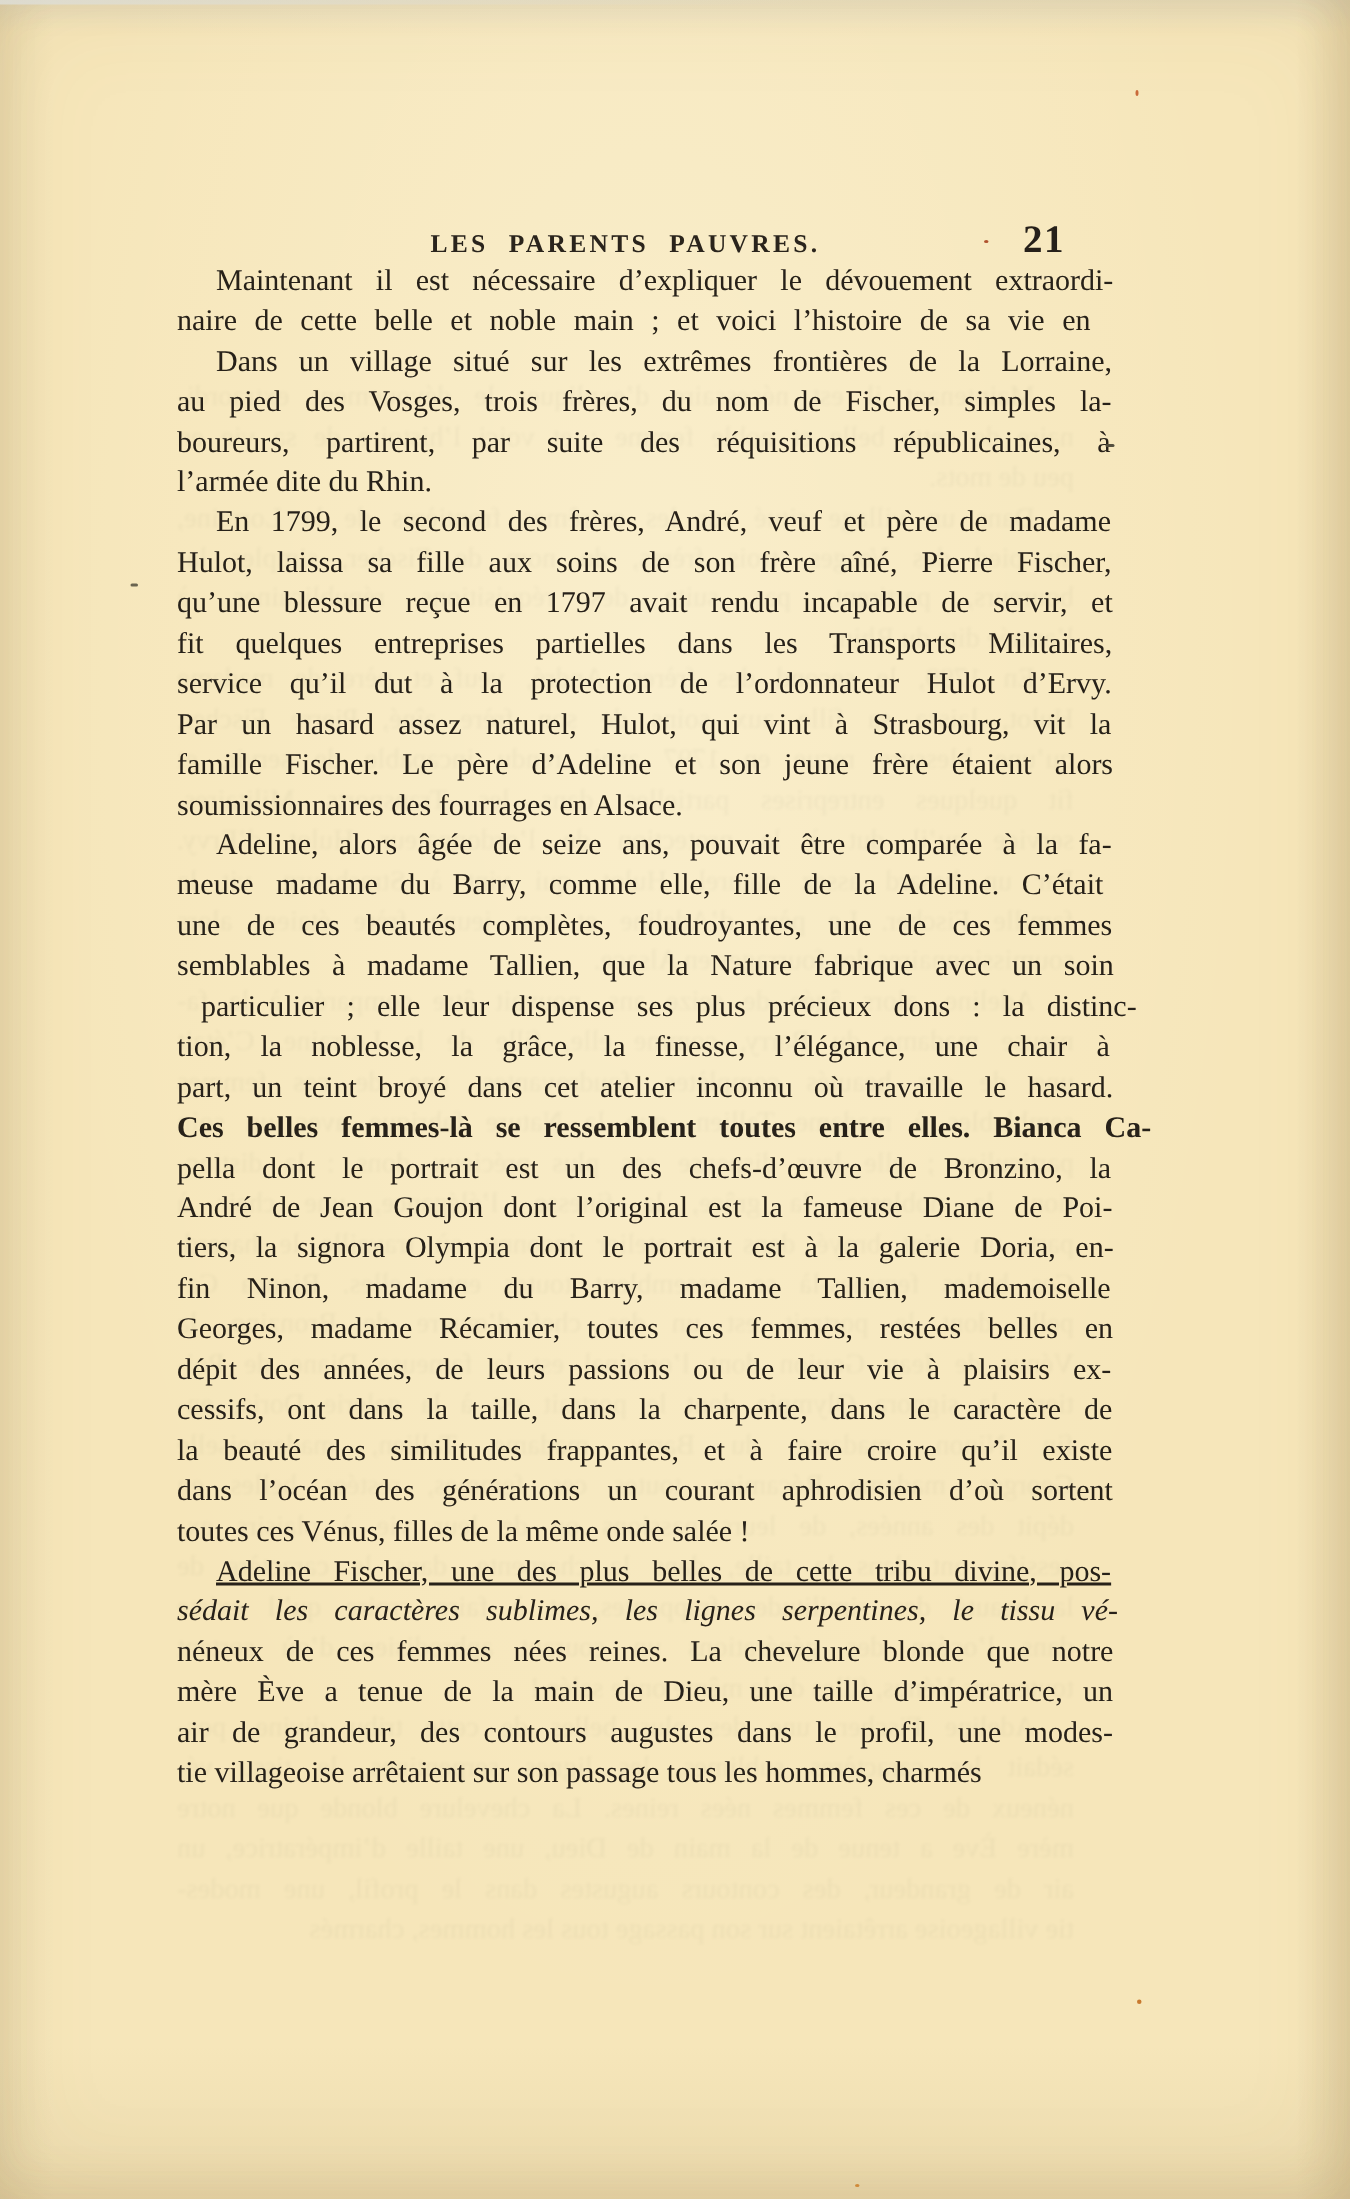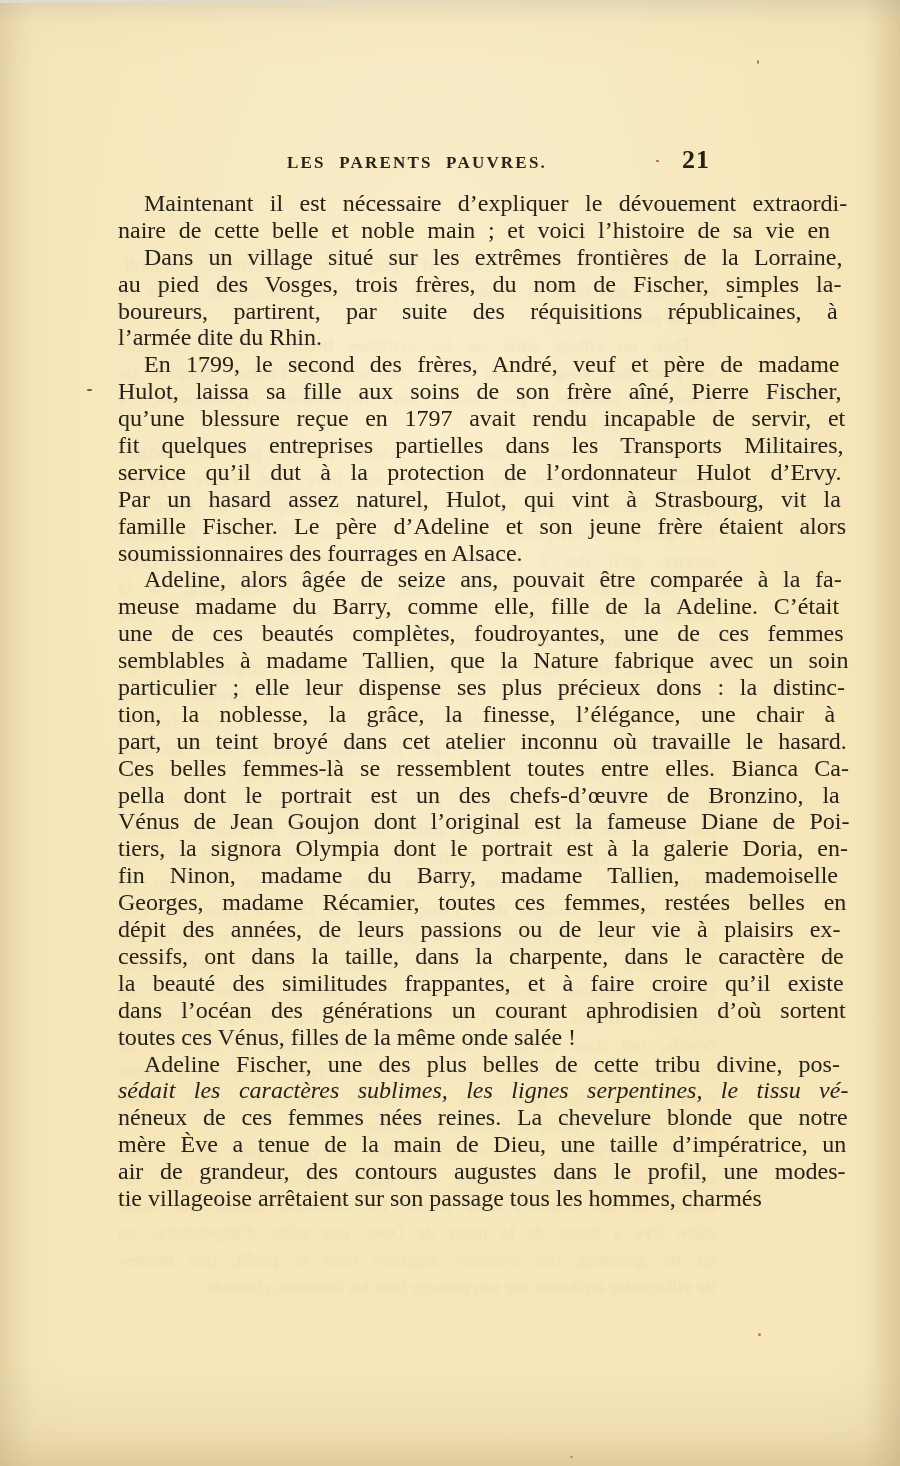--- a/index.html
+++ b/index.html
@@ -39,24 +39,24 @@
   .page-number {
     position: absolute;
     right: 6px; top: -2px;
     font-size: 26px;
     font-weight: 700;
     letter-spacing: 1px;
     color: #262019;
   }
   .text-block {
     position: absolute;
-    left: 118px; top: 190px; width: 598px;
+    left: 118px; top: 174px; width: 598px;
     z-index: 2;
     color: #272119;
-    font-size: 24px;
+    font-size: 20px;
   }
   .line {
     display: block;
     white-space: nowrap;
     line-height: 26.9px;
     height: 26.9px;
     overflow: visible;
   }
   .line.first { padding-left: 26px; }
   .ghost {
@@ -142,35 +142,35 @@
       <div class="line" style="word-spacing: 10.65px;"><span>qu’une blessure reçue en 1797 avait rendu incapable de servir, et</span></div>
       <div class="line" style="word-spacing: 16.23px;"><span>fit quelques entreprises partielles dans les Transports Militaires,</span></div>
       <div class="line" style="word-spacing: 13.47px;"><span>service qu’il dut à la protection de l’ordonnateur Hulot d’Ervy.</span></div>
       <div class="line" style="word-spacing: 11.22px;"><span>Par un hasard assez naturel, Hulot, qui vint à Strasbourg, vit la</span></div>
       <div class="line" style="word-spacing: 10.37px;"><span>famille Fischer. Le père d’Adeline et son jeune frère étaient alors</span></div>
       <div class="line last"><span>soumissionnaires des fourrages en Alsace.</span></div>
       <div class="line first" style="word-spacing: 8.6px;"><span>Adeline, alors âgée de seize ans, pouvait être comparée à la fa-</span></div>
       <div class="line" style="word-spacing: 9.96px;"><span>meuse madame du Barry, comme elle, fille de la Adeline. C’était</span></div>
       <div class="line" style="word-spacing: 12.57px;"><span>une de ces beautés complètes, foudroyantes, une de ces femmes</span></div>
       <div class="line" style="word-spacing: 9.48px;"><span>semblables à madame Tallien, que la Nature fabrique avec un soin</span></div>
-      <div class="line" style="word-spacing: 9.8px;"><span>particulier ; elle leur dispense ses plus précieux dons : la distinc-</span></div>
+      <div class="line" style="word-spacing: 9.8px; margin-left: 16px;"><span>particulier ; elle leur dispense ses plus précieux dons : la distinc-</span></div>
       <div class="line" style="word-spacing: 14.48px;"><span>tion, la noblesse, la grâce, la finesse, l’élégance, une chair à</span></div>
       <div class="line" style="word-spacing: 9.13px;"><span>part, un teint broyé dans cet atelier inconnu où travaille le hasard.</span></div>
-      <div class="line" style="word-spacing: 10.28px;"><span>Ces belles femmes-là se ressemblent toutes entre elles. Bianca Ca-</span></div>
+      <div class="line" style="word-spacing: 10.28px; font-weight: bold;"><span>Ces belles femmes-là se ressemblent toutes entre elles. Bianca Ca-</span></div>
       <div class="line" style="word-spacing: 12.79px;"><span>pella dont le portrait est un des chefs-d’œuvre de Bronzino, la</span></div>
-      <div class="line" style="word-spacing: 8.27px;"><span>Vénus de Jean Goujon dont l’original est la fameuse Diane de Poi-</span></div>
+      <div class="line" style="word-spacing: 8.27px;"><span>André de Jean Goujon dont l’original est la fameuse Diane de Poi-</span></div>
       <div class="line" style="word-spacing: 8.07px;"><span>tiers, la signora Olympia dont le portrait est à la galerie Doria, en-</span></div>
       <div class="line" style="word-spacing: 19.21px;"><span>fin Ninon, madame du Barry, madame Tallien, mademoiselle</span></div>
       <div class="line" style="word-spacing: 12.83px;"><span>Georges, madame Récamier, toutes ces femmes, restées belles en</span></div>
       <div class="line" style="word-spacing: 10.39px;"><span>dépit des années, de leurs passions ou de leur vie à plaisirs ex-</span></div>
       <div class="line" style="word-spacing: 10.24px;"><span>cessifs, ont dans la taille, dans la charpente, dans le caractère de</span></div>
       <div class="line" style="word-spacing: 11.32px;"><span>la beauté des similitudes frappantes, et à faire croire qu’il existe</span></div>
       <div class="line" style="word-spacing: 13.15px; text-align: right;"><span>dans l’océan des générations un courant aphrodisien d’où sortent</span></div>
       <div class="line last"><span>toutes ces Vénus, filles de la même onde salée !</span></div>
-      <div class="line first" style="word-spacing: 10.1px;"><span>Adeline Fischer, une des plus belles de cette tribu divine, pos-</span></div>
+      <div class="line first" style="word-spacing: 10.1px; text-decoration: underline;"><span>Adeline Fischer, une des plus belles de cette tribu divine, pos-</span></div>
       <div class="line" style="word-spacing: 12.45px; font-style: italic;"><span>sédait les caractères sublimes, les lignes serpentines, le tissu vé-</span></div>
       <div class="line" style="word-spacing: 9.73px;"><span>néneux de ces femmes nées reines. La chevelure blonde que notre</span></div>
       <div class="line" style="word-spacing: 8.6px;"><span>mère Ève a tenue de la main de Dieu, une taille d’impératrice, un</span></div>
       <div class="line" style="word-spacing: 10.6px;"><span>air de grandeur, des contours augustes dans le profil, une modes-</span></div>
       <div class="line last"><span>tie villageoise arrêtaient sur son passage tous les hommes, charmés</span></div>
     </div>
 
   <div class="speck" style="left:656px; top:160px; width:3px; height:2px; background:#b0522e;"></div>
   <div class="speck" style="left:737px; top:296px; width:6px; height:2px; border-radius:1px; background:#55503f;"></div>
   <div class="speck" style="left:87px; top:389px; width:5px; height:2px; border-radius:1px; background:#6a6450;"></div>

